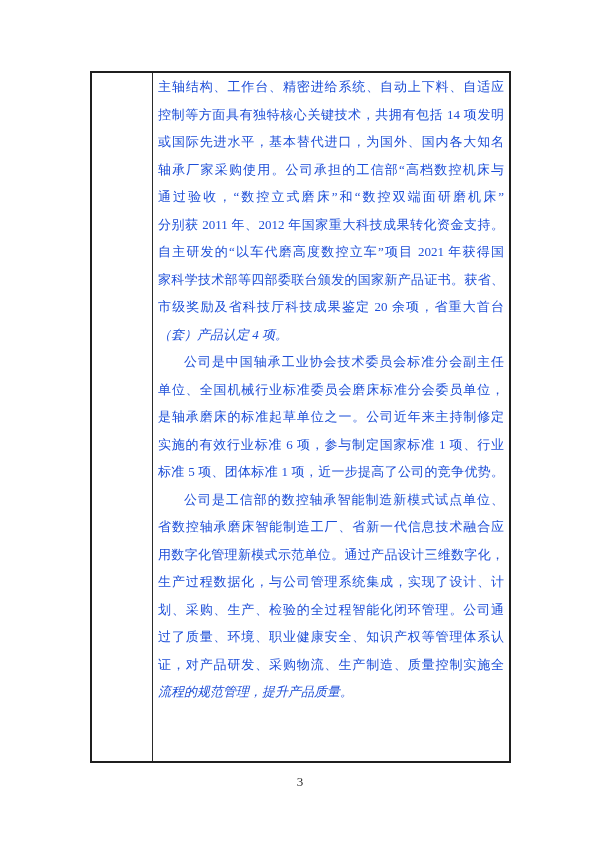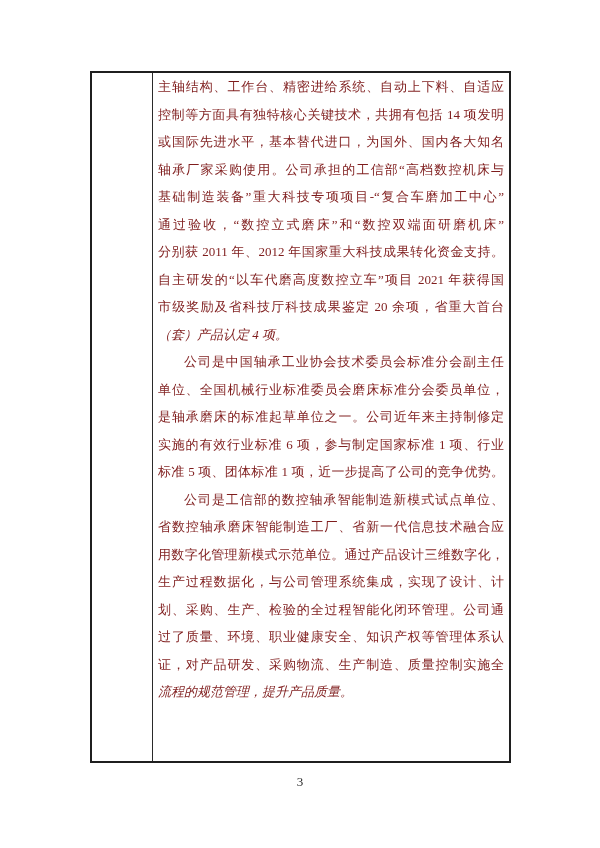--- a/index.html
+++ b/index.html
@@ -35,21 +35,21 @@
     padding: 0 5px;
     overflow: hidden;
   }
   .paragraph {
     margin: 0;
   }
   .line {
     height: 27.5px;
     line-height: 27.5px;
     font-size: 13px;
-    color: #7f1d1d;
+    color: #1d4ed8;
     text-align: justify;
     text-align-last: justify;
     overflow: hidden;
     white-space: nowrap;
   }
   .line.end {
     text-align-last: left;
     font-style: italic;
   }
   .line.indent {
@@ -70,24 +70,24 @@
 
 <div class="doc-table">
   <div class="cell-left"></div>
   <div class="cell-right">
 
     <div class="paragraph">
       <div class="line">主轴结构、工作台、精密进给系统、自动上下料、自适应</div>
       <div class="line">控制等方面具有独特核心关键技术，共拥有包括 14 项发明</div>
       <div class="line">或国际先进水平，基本替代进口，为国外、国内各大知名</div>
       <div class="line">轴承厂家采购使用。公司承担的工信部“高档数控机床与</div>
-      <div class="line">基础制造装备”重大科技专项项目-“复合车磨加工中心”</div>
       <div class="line">通过验收，“数控立式磨床”和“数控双端面研磨机床”</div>
       <div class="line">分别获 2011 年、2012 年国家重大科技成果转化资金支持。</div>
       <div class="line">自主研发的“以车代磨高度数控立车”项目 2021 年获得国</div>
+      <div class="line">家科学技术部等四部委联台颁发的国家新产品证书。获省、</div>
       <div class="line">市级奖励及省科技厅科技成果鉴定 20 余项，省重大首台</div>
       <div class="line end">（套）产品认定 4 项。</div>
     </div>
 
     <div class="paragraph">
       <div class="line indent">公司是中国轴承工业协会技术委员会标准分会副主任</div>
       <div class="line">单位、全国机械行业标准委员会磨床标准分会委员单位，</div>
       <div class="line">是轴承磨床的标准起草单位之一。公司近年来主持制修定</div>
       <div class="line">实施的有效行业标准 6 项，参与制定国家标准 1 项、行业</div>
       <div class="line">标准 5 项、团体标准 1 项，近一步提高了公司的竞争优势。</div>

